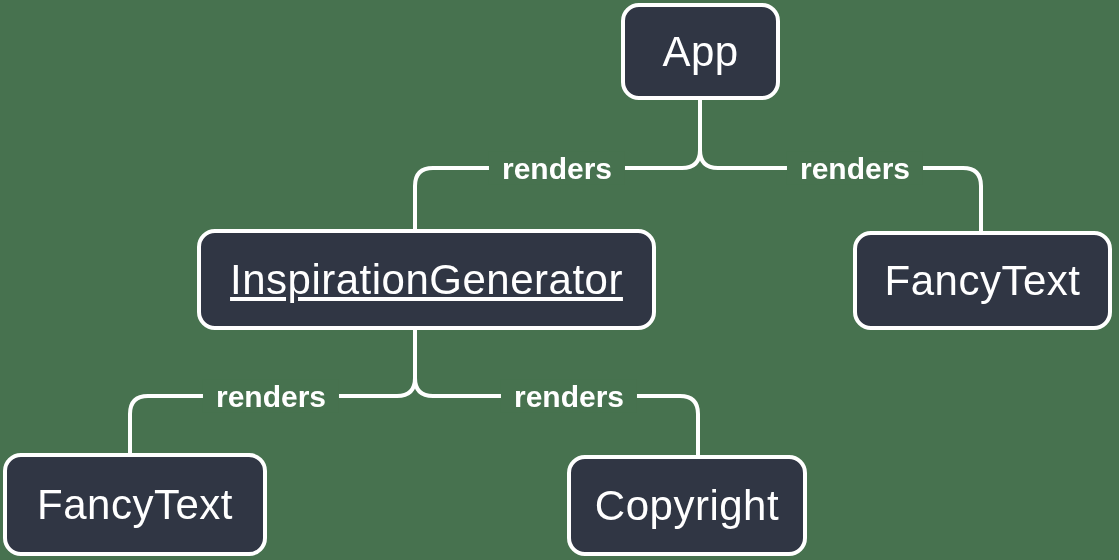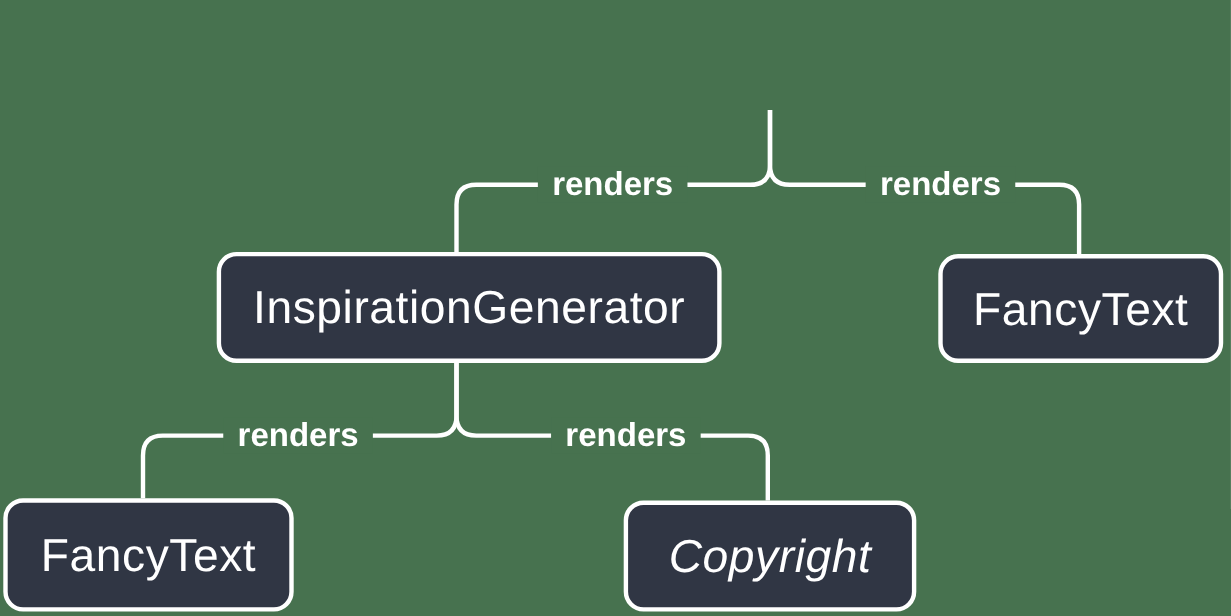--- a/index.html
+++ b/index.html
@@ -35,24 +35,24 @@
     color: var(--text, #FFFFFF);
     display: flex;
     align-items: center;
     justify-content: center;
     font-size: 42px;
     font-weight: 400;
     letter-spacing: 0.5px;
     white-space: nowrap;
   }
   .n-app        { left: 621px; top: 3px;   width: 159px; height: 97px; }
-  .n-ig         { left: 197px; top: 229px; width: 459px; height: 101px; }
+  .n-ig         { left: 197px; top: 229px; width: 459px; height: 101px; text-decoration: underline; }
   .n-ft-top     { left: 853px; top: 231px; width: 259px; height: 99px; }
   .n-ft-bottom  { left: 3px;   top: 453px; width: 264px; height: 103px; }
-  .n-copyright  { left: 567px; top: 455px; width: 266px; height: 101px; font-style: italic; }
+  .n-copyright  { left: 567px; top: 455px; width: 240px; height: 101px; }
   .edge-label {
     position: absolute;
     transform: translate(-50%, -50%);
     background: var(--bg, #47724F);
     color: var(--text, #FFFFFF);
     font-size: 30px;
     font-weight: 700;
     line-height: 1.1;
     padding: 0 13px;
     white-space: nowrap;
@@ -67,20 +67,21 @@
 
 <div class="canvas">
 
   <svg class="edges" viewBox="0 0 1119 560" aria-hidden="true">
     <path d="M700 100 V150 Q700 168 682 168 H433 Q415 168 415 186 V229"></path>
     <path d="M700 100 V150 Q700 168 718 168 H963 Q981 168 981 186 V231"></path>
     <path d="M415 330 V378 Q415 396 397 396 H148 Q130 396 130 414 V453"></path>
     <path d="M415 330 V378 Q415 396 433 396 H680 Q698 396 698 414 V455"></path>
   </svg>
 
+  <div class="node n-app">App</div>
 
   <div class="node n-ig">InspirationGenerator</div>
 
   <div class="node n-ft-top">FancyText</div>
 
   <div class="node n-ft-bottom">FancyText</div>
 
   <div class="node n-copyright">Copyright</div>
 
   <span class="edge-label el-1">renders</span>

